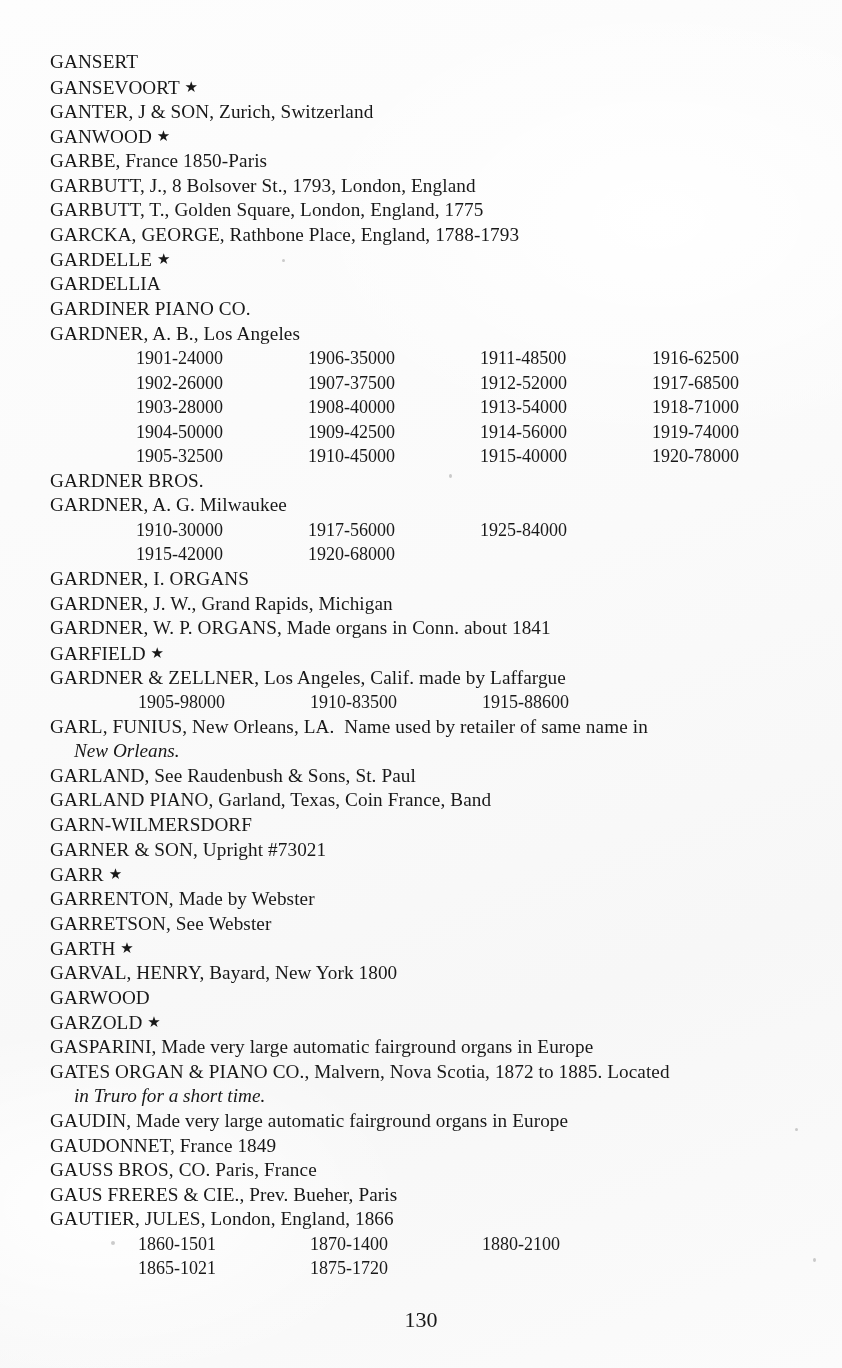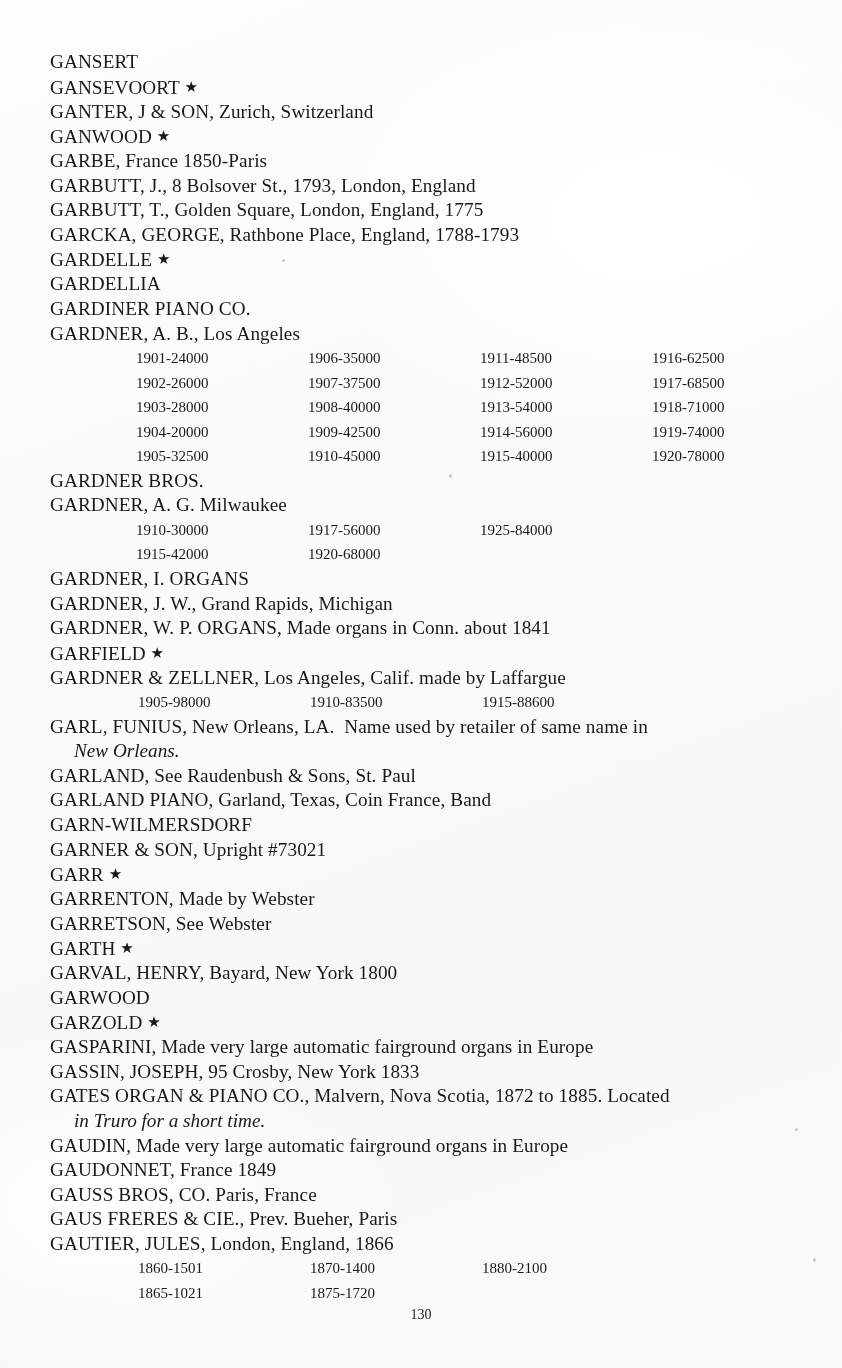--- a/index.html
+++ b/index.html
@@ -56,21 +56,21 @@
   .cont {
     font-size: 19.2px;
     line-height: 24.55px;
     padding-left: 24px;
     color: #181818;
     font-style: italic;
   }
 
   
   .serial-table {
-    font-size: 15px;
+    font-size: 18px;
     line-height: 24.55px;
     padding-left: 86px;
     color: #181818;
   }
   .serial-row {
     display: flex;
   }
   .serial-cell {
     width: 172px;
     flex: 0 0 172px;
@@ -80,21 +80,21 @@
 
   
   .serial-table.wide { padding-left: 88px; }
 
   .page-number {
     position: absolute;
     left: 0;
     top: 1307px;
     width: 842px;
     text-align: center;
-    font-size: 14px;
+    font-size: 22px;
     color: #181818;
   }
 
   
   .speck {
     position: absolute;
     background: #9a9a9a;
     border-radius: 50%;
     opacity: 0.5;
   }
@@ -142,21 +142,21 @@
         <span class="serial-cell">1912-52000</span>
         <span class="serial-cell">1917-68500</span>
       </div>
       <div class="serial-row">
         <span class="serial-cell">1903-28000</span>
         <span class="serial-cell">1908-40000</span>
         <span class="serial-cell">1913-54000</span>
         <span class="serial-cell">1918-71000</span>
       </div>
       <div class="serial-row">
-        <span class="serial-cell">1904-20000</span>
+        <span class="serial-cell">1904-50000</span>
         <span class="serial-cell">1909-42500</span>
         <span class="serial-cell">1914-56000</span>
         <span class="serial-cell">1919-74000</span>
       </div>
       <div class="serial-row">
         <span class="serial-cell">1905-32500</span>
         <span class="serial-cell">1910-45000</span>
         <span class="serial-cell">1915-40000</span>
         <span class="serial-cell">1920-78000</span>
       </div>
@@ -205,21 +205,20 @@
       <div class="entry"><span>GARN-WILMERSDORF</span></div>
       <div class="entry"><span>GARNER &amp; SON, Upright #73021</span></div>
       <div class="entry"><span>GARR</span> <span class="star">★</span></div>
       <div class="entry"><span>GARRENTON, Made by Webster</span></div>
       <div class="entry"><span>GARRETSON, See Webster</span></div>
       <div class="entry"><span>GARTH</span> <span class="star">★</span></div>
       <div class="entry"><span>GARVAL, HENRY, Bayard, New York 1800</span></div>
       <div class="entry"><span>GARWOOD</span></div>
       <div class="entry"><span>GARZOLD</span> <span class="star">★</span></div>
       <div class="entry"><span>GASPARINI, Made very large automatic fairground organs in Europe</span></div>
-      <div class="entry"><span>GASSIN, JOSEPH, 95 Crosby, New York 1833</span></div>
 
       <div class="entry"><span>GATES ORGAN &amp; PIANO CO., Malvern, Nova Scotia, 1872 to 1885. Located</span></div>
       <div class="cont">in Truro for a short time.</div>
 
       <div class="entry"><span>GAUDIN, Made very large automatic fairground organs in Europe</span></div>
       <div class="entry"><span>GAUDONNET, France 1849</span></div>
       <div class="entry"><span>GAUSS BROS, CO. Paris, France</span></div>
       <div class="entry"><span>GAUS FRERES &amp; CIE., Prev. Bueher, Paris</span></div>
       <div class="entry"><span>GAUTIER, JULES, London, England, 1866</span></div>
     </div>

